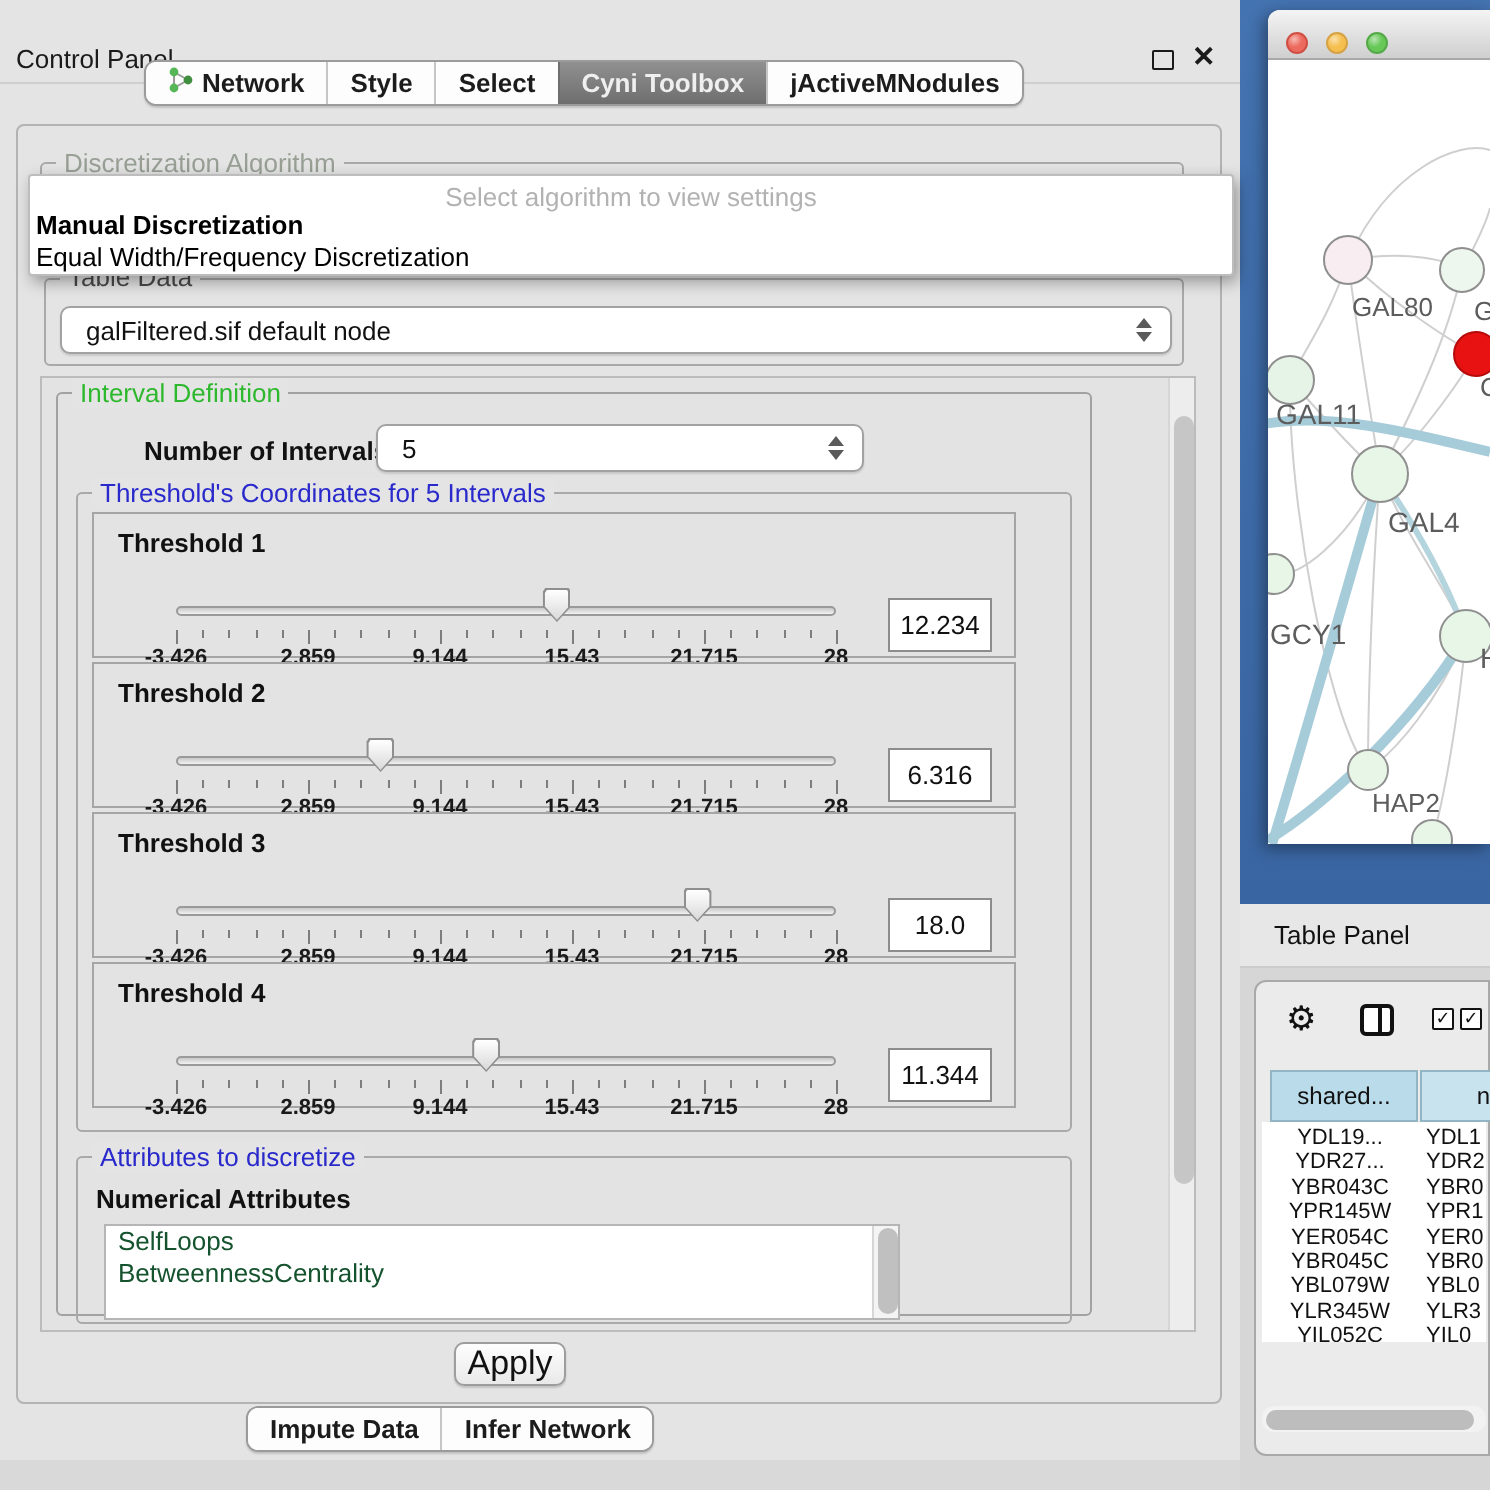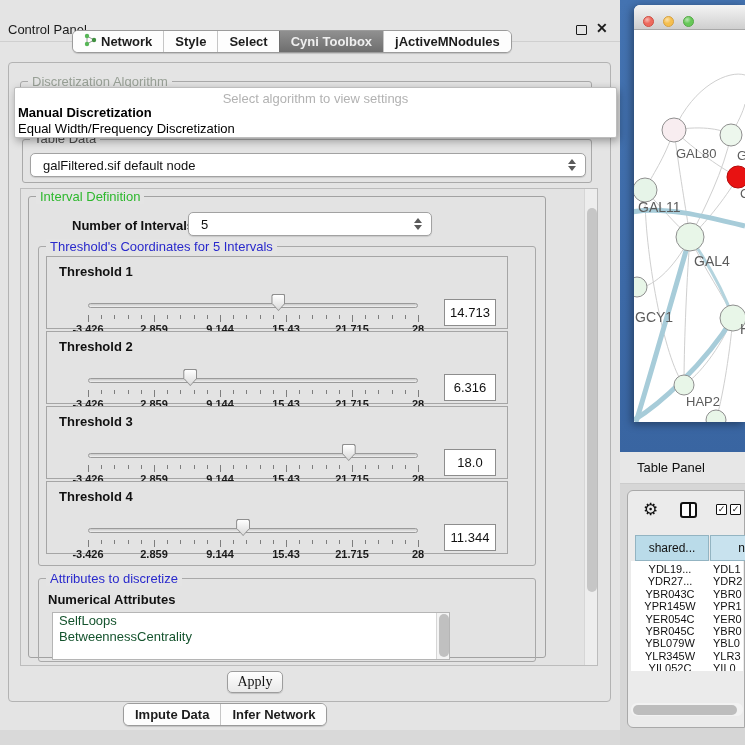--- a/index.html
+++ b/index.html
@@ -48,21 +48,21 @@
   .thumb-inner { position:absolute; left:1px; top:1px; width:12px; height:15px; background:linear-gradient(#ffffff,#d9d9d9); clip-path:polygon(8% 0,92% 0,100% 10%,100% 55%,50% 100%,0 55%,0 10%); }
   .tick { position:absolute; width:1px; background:#7d7d7d; top:58px; }
   .tick.major { height:7px; }
   .tick.minor { height:4px; }
   .ticklab { position:absolute; top:66px; transform:translateX(-50%); font-size:11px; font-weight:600; color:#1a1a1a; }
   .valbox { position:absolute; left:397px; top:42px; width:52px; height:27px; background:#fff; border:1px solid #8d8d8d; font-size:13px; color:#111; display:flex; align-items:center; justify-content:center; }
 
   #attr-list { position:absolute; left:52px; top:612px; width:398px; height:48px; background:#fff; border:1px solid #b5b5b5; overflow:hidden; }
   .attr-item { font-size:13px; color:#14532d; padding-left:6px; line-height:15.5px; white-space:nowrap; }
 
-  #apply-btn { position:absolute; left:227px; top:671px; width:56px; height:22px; background:linear-gradient(#fefefe,#e9e9e9); border:1px solid #9d9d9d; border-radius:5px; font-size:14px; color:#111; display:flex; align-items:center; justify-content:center; box-shadow:0 1px 1px rgba(0,0,0,.15);font-family:Liberation Serif, serif; }
+  #apply-btn { position:absolute; left:227px; top:671px; width:56px; height:22px; background:linear-gradient(#fefefe,#e9e9e9); border:1px solid #9d9d9d; border-radius:5px; font-size:17px; color:#111; display:flex; align-items:center; justify-content:center; box-shadow:0 1px 1px rgba(0,0,0,.15); }
   #cp-bottom-strip { position:absolute; left:0; top:730px; width:620px; height:15px; background:#d9d9d9; }
 
   
   #desktop-blue { position:absolute; left:620px; top:0; width:125px; height:745px; background:linear-gradient(#4473b1,#325c97); }
   #net-window { position:absolute; left:634px; top:5px; width:111px; height:417px; background:#fff; border-radius:6px 0 0 0; box-shadow:-2px 2px 8px rgba(0,0,0,.4); overflow:hidden; }
   #net-titlebar { position:absolute; left:0; top:0; width:111px; height:25px; background:linear-gradient(#f4f4f4,#cfcfcf); border-bottom:1px solid #a8a8a8; }
   .traffic { position:absolute; top:11px; width:11px; height:11px; border-radius:50%; }
   #net-canvas { position:absolute; left:0; top:25px; width:111px; height:392px; }
 
   #table-panel-header { position:absolute; left:620px; top:452px; width:125px; height:32px; background:#e7e7e7; border-bottom:1px solid #cccccc; }
@@ -197,21 +197,21 @@
           <div class="tick minor" style="left: 331.4px;"></div>
           <div class="tick minor" style="left: 344.6px;"></div>
           <div class="tick minor" style="left: 357.8px;"></div>
           <div class="tick major" style="left: 371px;"></div>
           <div class="ticklab" style="left: 41px;">-3.426</div>
           <div class="ticklab" style="left: 107px;">2.859</div>
           <div class="ticklab" style="left: 173px;">9.144</div>
           <div class="ticklab" style="left: 239px;">15.43</div>
           <div class="ticklab" style="left: 305px;">21.715</div>
           <div class="ticklab" style="left: 371px;">28</div>
-          <div class="valbox">14.713</div>
+          <div class="valbox">12.234</div>
         </div>
         <div class="tpanel" style="top: 331px;">
           <div class="tpanel-label">Threshold 2</div>
           <div class="track"></div>
           <div class="thumb-outer" style="left: 136.299px;">
             <div class="thumb-inner"></div>
           </div>
           <div class="tick major" style="left: 41px;"></div>
           <div class="tick minor" style="left: 54.2px;"></div>
           <div class="tick minor" style="left: 67.4px;"></div>

